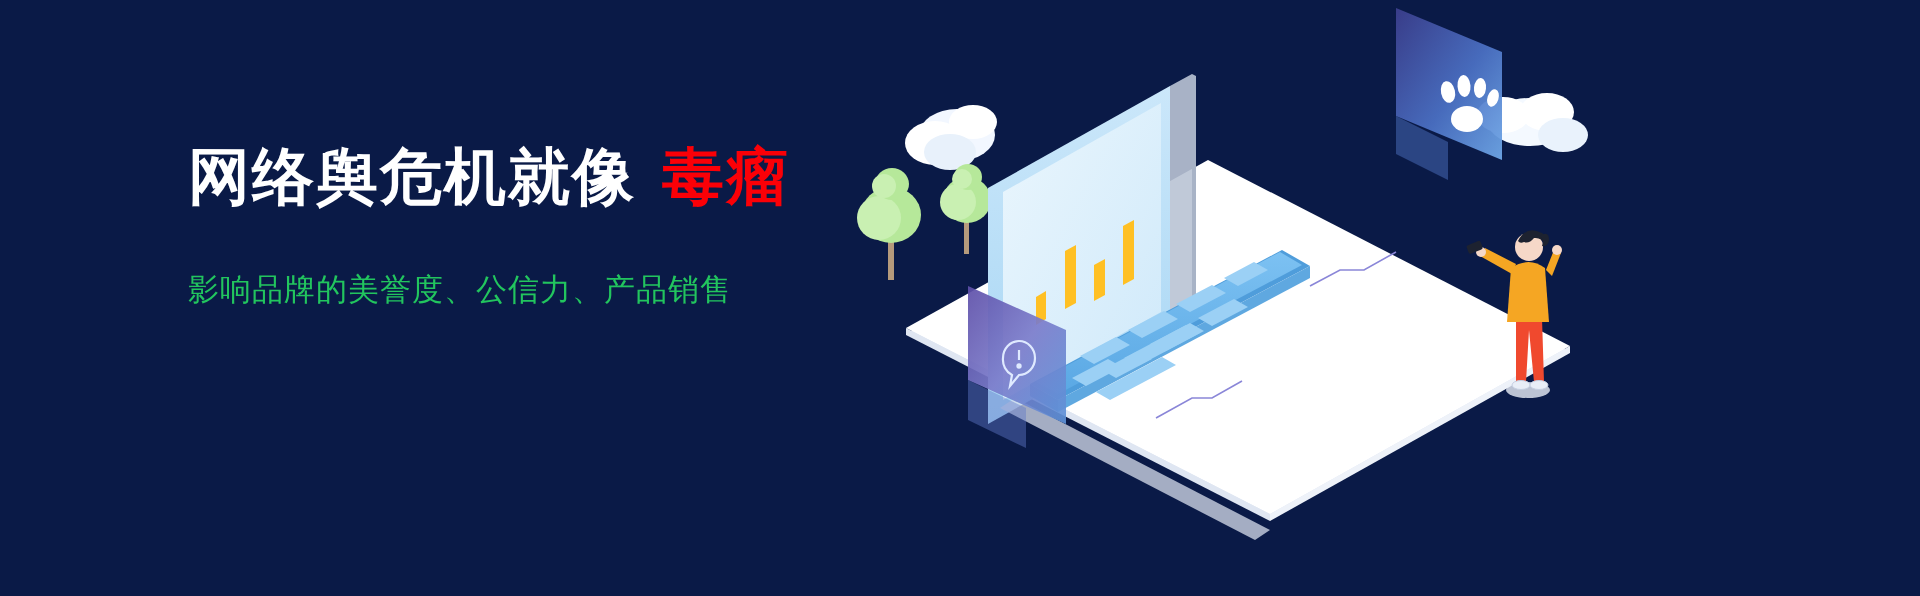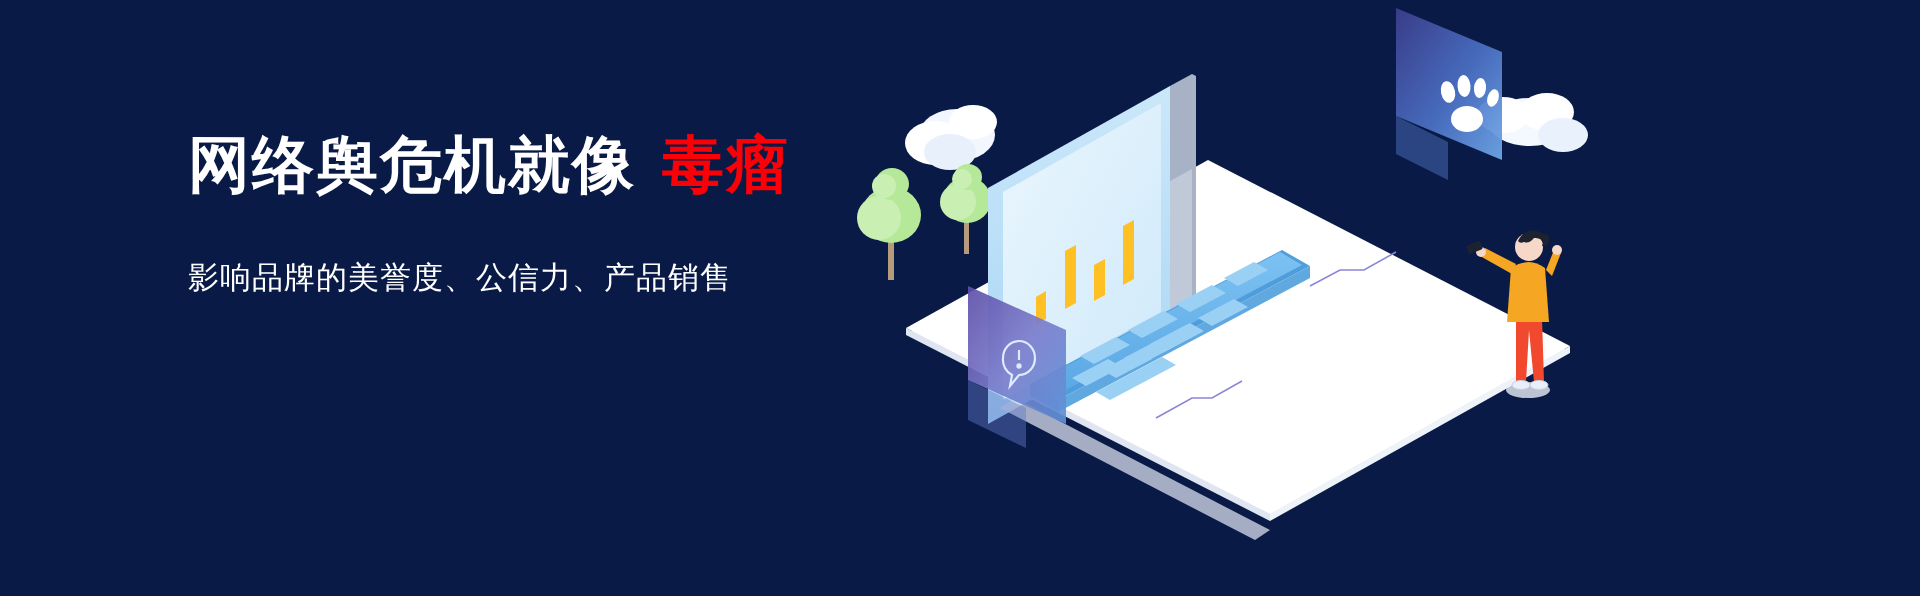--- a/index.html
+++ b/index.html
@@ -12,39 +12,39 @@
   .banner {
     position:relative;
     width:1920px; height:596px;
     background:#0a1a47;
     overflow:hidden;
   }
 
   
   .copy {
     position:absolute;
-    left:188px; top:132px;
+    left:188px; top:144px;
     width:780px;
   }
   .headline {
     font-size:62px;
     font-weight:700;
     line-height:1.08;
     letter-spacing:2px;
     white-space:nowrap;
   }
   .headline .white { color:#ffffff; }
   .headline .red {
     color:#fb0007;
     margin-left:26px;
     font-weight:700;
   }
   .sub {
     margin-top:50px;
-    color:#ffffff;
+    color:#22c55e;
     font-size:31px;
     font-weight:400;
     line-height:1.85;
     letter-spacing:1px;
     white-space:nowrap;
   }
   .sub-line { display:block; }
 
   
   .art {

